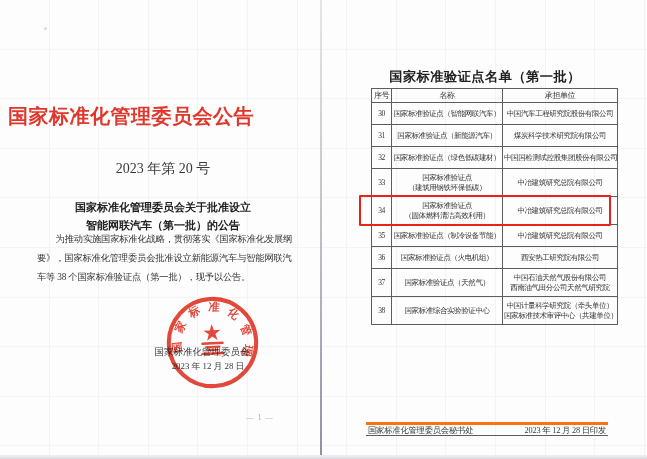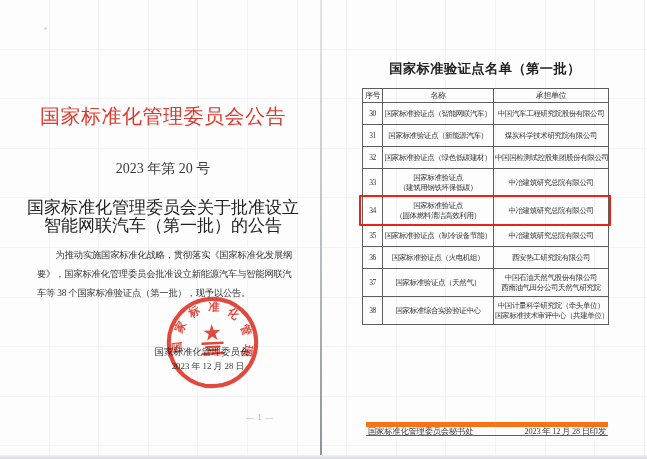--- a/index.html
+++ b/index.html
@@ -16,54 +16,54 @@
       repeating-linear-gradient(to right, transparent 0px, transparent 48.7px, #f3f3f5 48.7px, #f3f3f5 49.6px),
       repeating-linear-gradient(to bottom, transparent 0px, transparent 48.7px, #f4f4f6 48.7px, #f4f4f6 49.6px);
   }
   .bottom-strip{position:absolute;left:0;right:0;bottom:0;height:4px;background:linear-gradient(#f0f0f2,#d9dbe0);}
   .page-divider{position:absolute;top:0;bottom:3px;left:320px;width:2px;
     background:linear-gradient(to bottom,#e6e6e6,#b9bcc2 55%,#8e929c);}
   .pink-dot{position:absolute;left:44px;top:27px;width:3px;height:3px;border-radius:50%;background:rgba(240,150,150,.45);}
 
   
   .announce-title{
-    position:absolute;left:8px;top:103px;width:310px;text-align:center;
-    font-size:20px;font-weight:normal;letter-spacing:0.5px;color:var(--title-red);
+    position:absolute;left:8px;top:103px;width:310px;
+    font-size:20px;font-weight:bold;letter-spacing:0.5px;color:var(--title-red);
   }
   .issue-no{position:absolute;left:8px;top:160px;width:310px;text-align:center;font-size:14px;color:#3a3a3a;}
   .subtitle{position:absolute;left:8px;top:199px;width:310px;text-align:center;
-    font-size:17px;font-weight:normal;line-height:17.5px;color:#222;}
-  .body-para{position:absolute;left:37px;top:246px;width:272px;font-size:9.3px;line-height:18.8px;color:#343434;letter-spacing:-0.2px;}
+    font-size:11px;font-weight:bold;line-height:17.5px;color:#222;}
+  .body-para{position:absolute;left:37px;top:230px;width:272px;font-size:9.3px;line-height:18.8px;color:#343434;letter-spacing:-0.2px;}
   .body-para .para-line{white-space:nowrap;}
   .body-para .para-line:first-child{text-indent:2em;}
   .sig-name{position:absolute;left:150px;top:346px;width:104px;text-align:center;font-size:9.5px;color:#3a3a3a;z-index:1;}
   .sig-date{position:absolute;left:168px;top:361px;width:80px;text-align:center;font-size:8.8px;color:#3a3a3a;z-index:1;}
   .seal{position:absolute;left:164px;top:294px;width:97px;height:97px;z-index:2;
     mix-blend-mode:multiply;opacity:.93;transform:rotate(-3deg);}
   .page-no{position:absolute;left:238px;top:413px;width:44px;text-align:center;font-size:7.5px;color:#a8a8a8;letter-spacing:1px;}
 
   
-  .list-title{position:absolute;left:330px;top:60px;width:310px;text-align:center;
+  .list-title{position:absolute;left:330px;top:68px;width:310px;text-align:center;
     font-size:13.2px;font-weight:bold;letter-spacing:0.5px;color:#222;}
   table.std-table{
-    position:absolute;left:362px;top:88px;width:246px;
+    position:absolute;left:371px;top:88px;width:246px;
     border-collapse:collapse;table-layout:fixed;
     font-size:7.5px;letter-spacing:-0.4px;color:#333;
   }
   table.std-table th,table.std-table td{
     border:1px solid #5d5d5d;text-align:center;vertical-align:middle;
     padding:0 1px;overflow:visible;white-space:nowrap;line-height:9.5px;
   }
   table.std-table th{font-weight:normal;font-size:8px;height:13px;}
   table.std-table tr.single td{height:21px;}
   table.std-table tr.double td{height:27px;}
   col.c-no{width:20px;} col.c-name{width:111px;} col.c-unit{width:115px;}
   .highlight-box{position:absolute;border:2.5px solid var(--highlight-red);border-radius:1px;z-index:3;}
   .doc-footer{position:absolute;left:366px;top:422px;width:242px;
-    border-top:5px solid #f97316;border-bottom:1px solid #5d5d5d;
+    border-top:3px solid #f97316;border-bottom:1px solid #5d5d5d;
     display:flex;justify-content:space-between;align-items:center;
     height:14px;font-size:8.3px;letter-spacing:-0.2px;color:#3a3a3a;padding:0 2px;box-sizing:border-box;}
 </style>
 </head>
 <body>
 
 <div class="scan-grid"></div>
 <div class="pink-dot"></div>
 <div class="page-divider"></div>
 <div class="bottom-strip"></div>

